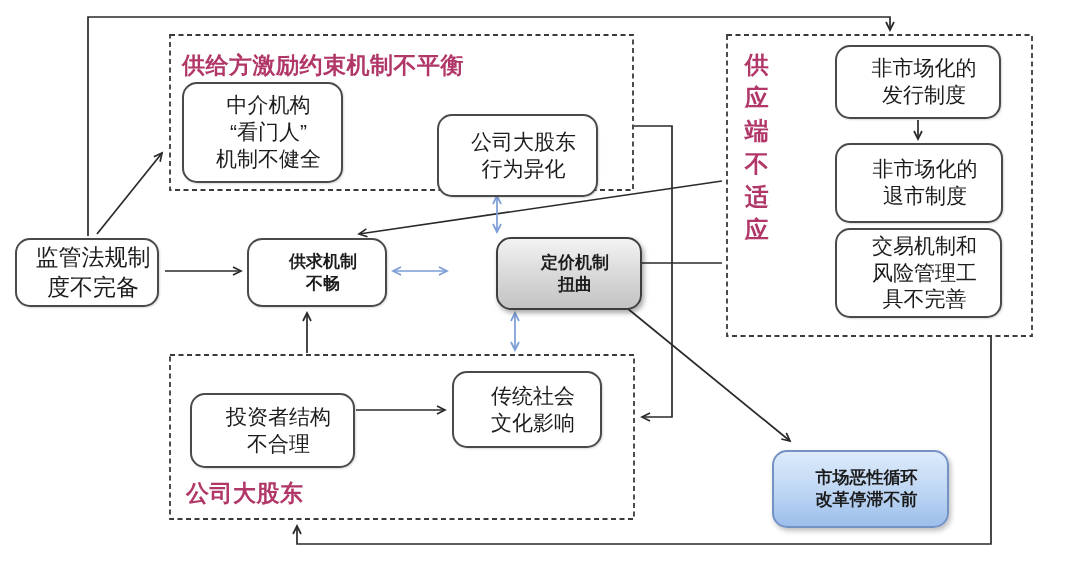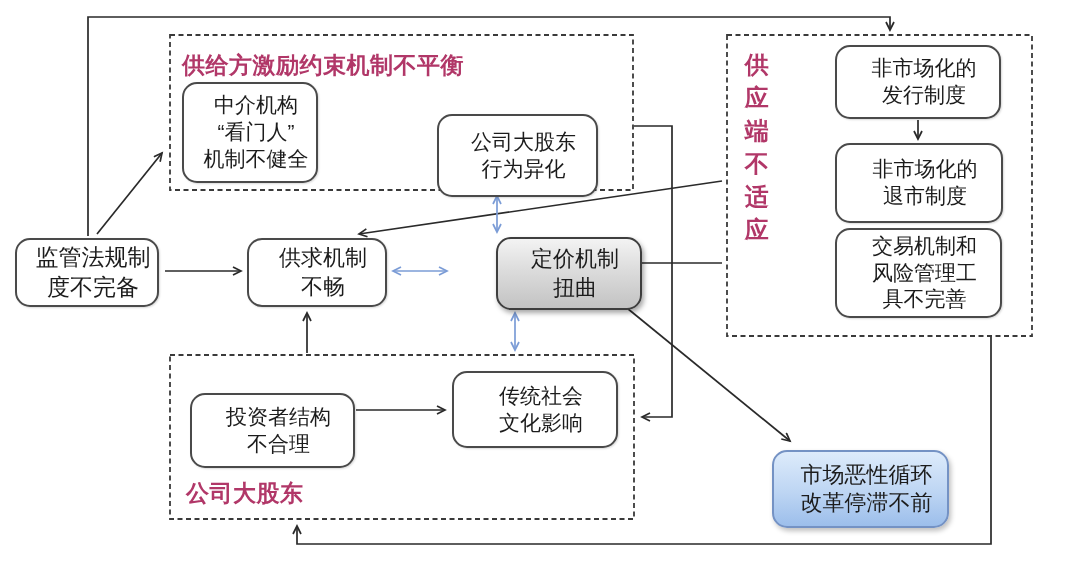--- a/index.html
+++ b/index.html
@@ -18,21 +18,21 @@
   }
   .node.gray {
     background:linear-gradient(180deg,#f3f3f3 0%,#dcdcdc 45%,#c3c3c3 100%);
     border-color:#3e3e3e; box-shadow:2px 3px 5px rgba(0,0,0,0.35);margin-left:44px;
   }
   .node.blue {
     background:linear-gradient(180deg,#ddebfb 0%,#bdd5f3 55%,#9cbeeb 100%);
     border-color:#7492c4; box-shadow:2px 3px 5px rgba(0,0,0,0.25);
   }
   .fs21 { font-size:21px; }
-  .fs22 { font-size:22px; }
+  .fs22 { font-size:17px;font-weight:bold; }
   .fs23 { font-size:23px; }
   .grouptitle {
     position:absolute; z-index:2; color:#b13768; font-weight:700;
     white-space:pre-line; letter-spacing:0.5px;
   }
   .vtitle { text-align:center; line-height:33px; }
 </style>
 </head>
 <body>
 
@@ -76,21 +76,21 @@
 端
 不
 适
 应</div>
 
   <div class="grouptitle fs23" style="left:186px; top:478px;">公司大股东</div>
 
   <div class="node fs23" style="left:15px; top:238px; width:144px; height:69px;">监管法规制
 度不完备</div>
 
-  <div class="node fs21" style="left:182px; top:82px; width:136px; height:101px;">中介机构
+  <div class="node fs21" style="left:182px; top:82px; width:161px; height:101px;">中介机构
 “看门人”
 机制不健全</div>
 
   <div class="node fs21" style="left:437px; top:90px; width:161px; height:83px;margin-top:24px;">公司大股东
 行为异化</div>
 
   <div class="node fs22" style="left:247px; top:238px; width:140px; height:69px;">供求机制
 不畅</div>
 
   <div class="node gray fs22" style="left:452px; top:237px; width:146px; height:73px;">定价机制
@@ -102,19 +102,19 @@
   <div class="node fs21" style="left:835px; top:143px; width:168px; height:80px;">非市场化的
 退市制度</div>
 
   <div class="node fs21" style="left:835px; top:228px; width:167px; height:90px;">交易机制和
 风险管理工
 具不完善</div>
 
   <div class="node fs21" style="left:190px; top:373px; width:165px; height:75px;margin-top:20px;">投资者结构
 不合理</div>
 
-  <div class="node fs21" style="left:452px; top:371px; width:166px; height:77px;">传统社会
+  <div class="node fs21" style="left:452px; top:371px; width:150px; height:77px;">传统社会
 文化影响</div>
 
   <div class="node blue fs22" style="left:772px; top:450px; width:177px; height:78px;">市场恶性循环
 改革停滞不前</div>
 
 </div>
 
 </body></html>

